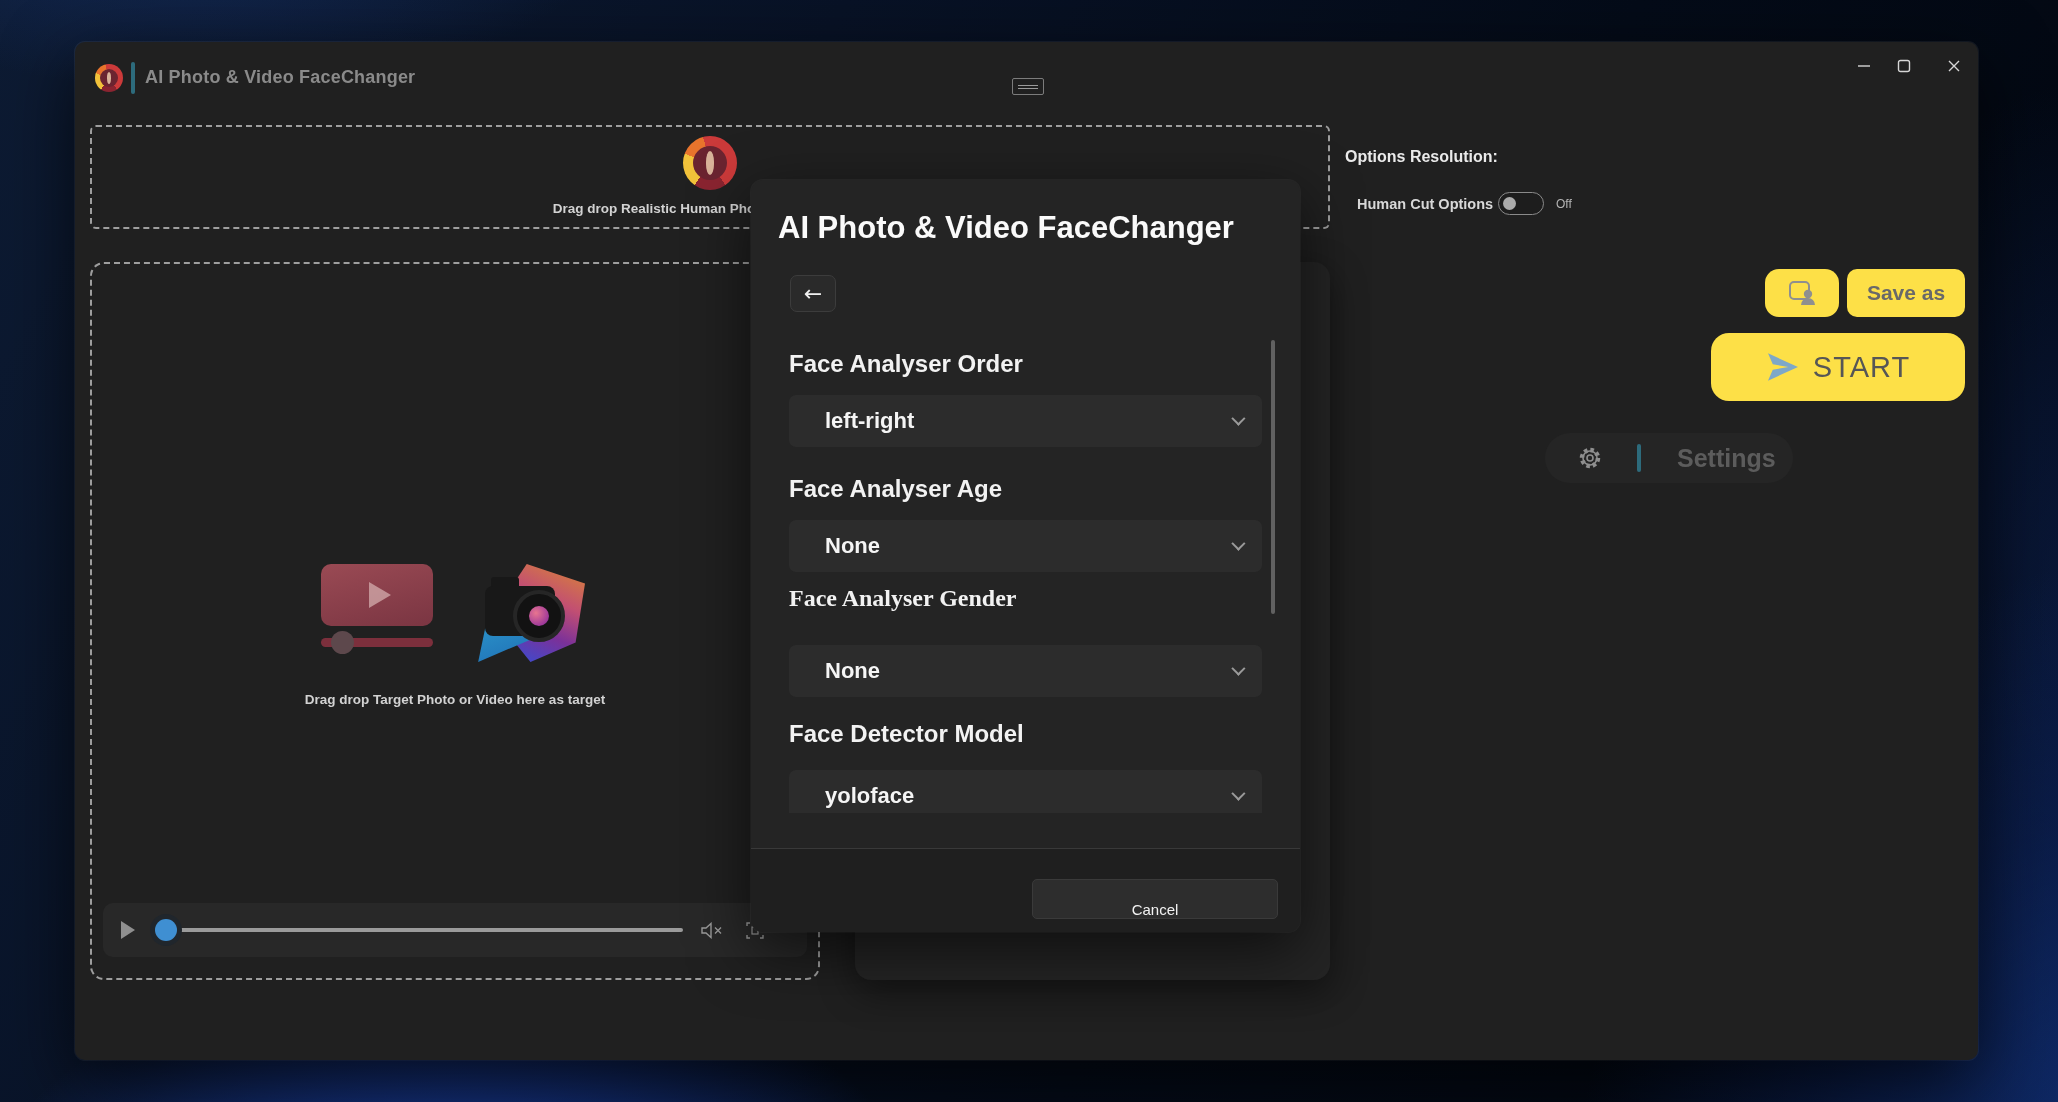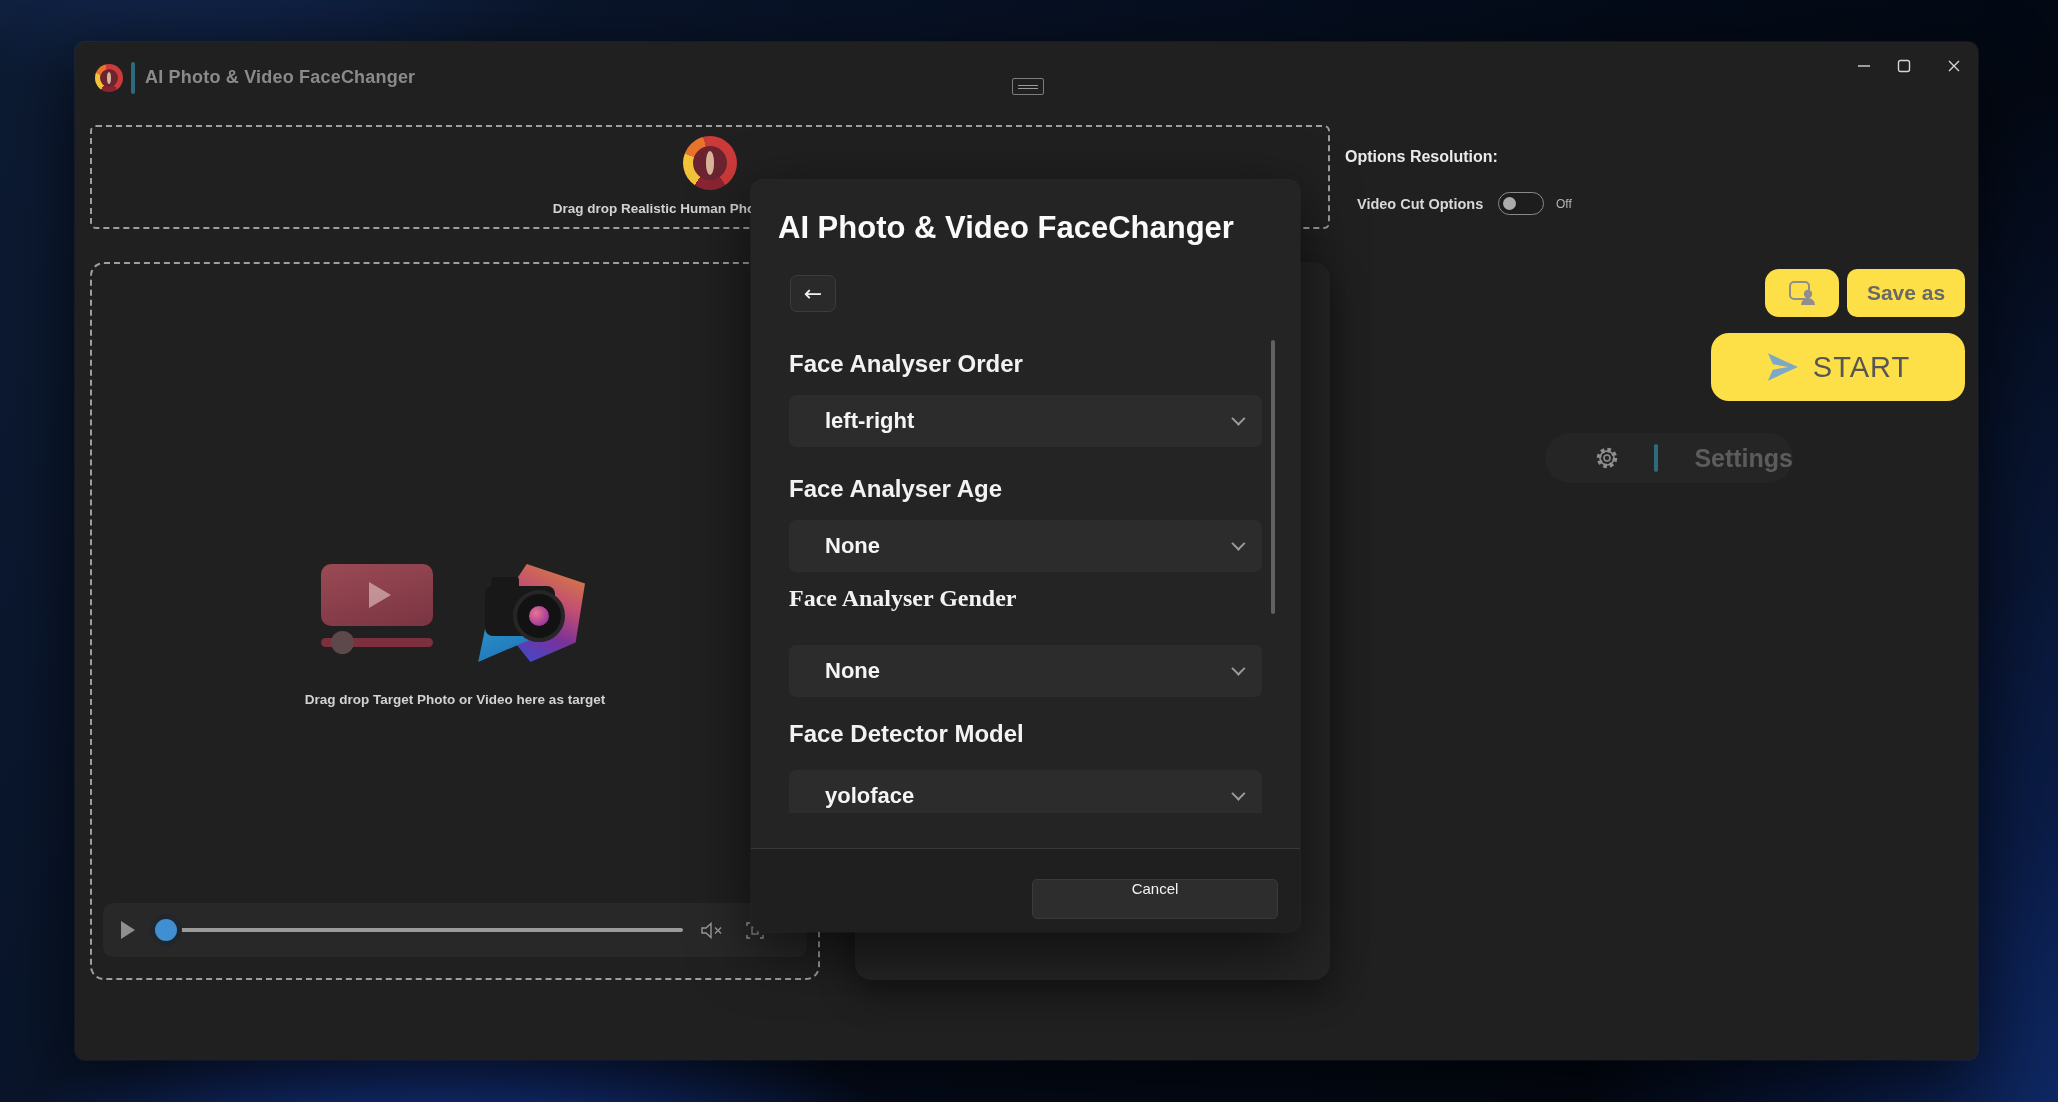--- a/index.html
+++ b/index.html
@@ -89,21 +89,21 @@
   .toggle { position:absolute; left:1423px; top:150px; width:46px; height:23px; border:1px solid #8a8a8a; border-radius:12px; background:#1d1d1d; }
   .toggle-knob { position:absolute; left:4px; top:4px; width:13px; height:13px; border-radius:50%; background:#ababab; }
   .toggle-state { position:absolute; left:1481px; top:155px; font-size:12px; color:#b5b5b5; }
 
   .gbtn { position:absolute; background:#fde047; border-radius:10px; display:flex; align-items:center; justify-content:center; }
   .btn-face { left:1690px; top:227px; width:74px; height:48px; border-radius:14px; }
   .btn-saveas { left:1772px; top:227px; width:118px; height:48px; }
   .btn-saveas span { color:#696969; font-size:21px; font-weight:800; }
   .btn-start { left:1636px; top:291px; width:254px; height:68px; border-radius:18px; gap:13px; }
   .btn-start span { color:#565656; font-size:29px; font-weight:500; letter-spacing:1px; }
-  .btn-settings { left:1470px; top:391px; width:248px; height:50px; border-radius:25px; background:#252525; justify-content:flex-end;gap:20px; }
+  .btn-settings { left:1470px; top:391px; width:248px; height:50px; border-radius:25px; background:#252525; justify-content:flex-start;gap:20px; }
   .settings-gear { margin-left:32px; }
   .settings-div { width:4px; height:28px; background:#2d6b7c; border-radius:2px; margin-left:14px; }
   .btn-settings span { color:#5c5c5c; font-size:25px; font-weight:800; margin-left:16px; }
 
   
   .modal { position:absolute; left:676px; top:138px; width:549px; height:752px; background:#242424; border-radius:12px;
     box-shadow:0 18px 60px rgba(0,0,0,0.6), 0 0 0 1px rgba(255,255,255,0.05); }
   .modal-title { position:absolute; left:27px; top:30px; width:505px; font-size:31px; font-weight:800; color:#fafafa;
     white-space:nowrap; overflow:hidden; }
   .back-btn { position:absolute; left:39px; top:95px; width:46px; height:37px; background:#2a2a2a; border:1px solid #3c3c3c; border-radius:7px;
@@ -116,21 +116,21 @@
   .chev { position:absolute; right:20px; top:20px; width:10px; height:10px; border-right:2px solid #9a9a9a; border-bottom:2px solid #9a9a9a;
     transform:rotate(45deg) translateY(-2px); }
   .lbl-0 { top:15px; }  .dd-0 { top:60px; }
   .lbl-1 { top:140px; } .dd-1 { top:185px; }
   .lbl-2 { top:250px;font-family:Liberation Serif, serif; } .dd-2 { top:310px; }
   .lbl-3 { top:385px; } .dd-3 { top:435px; }
   .modal-scrollbar { position:absolute; left:520px; top:160px; width:4px; height:274px; background:#616161; border-radius:2px; }
   .modal-footer { position:absolute; left:0; top:668px; width:549px; height:84px; background:#1f1f1f;
     border-top:1px solid #393939; border-radius:0 0 12px 12px; }
   .cancel-btn { position:absolute; left:281px; top:30px; width:246px; height:40px; background:#2d2d2d; border:1px solid #3a3a3a;
-    border-radius:5px; display:flex; align-items:flex-start; justify-content:center; color:#f2f2f2; font-size:15px; }
+    border-radius:5px; display:flex; align-items:flex-end; justify-content:center; color:#f2f2f2; font-size:15px; }
 
   svg { display:block; }
 </style>
 </head>
 <body>
 
 <div class="screen">
   <div class="window">
 
     <div class="tb-logo logo-swirl"></div>
@@ -197,21 +197,21 @@
         <svg width="20" height="17" viewBox="0 0 20 17">
             <path d="M5 1 L2 1 L2 4 M15 1 L18 1 L18 4 M5 16 L2 16 L2 13 M15 16 L18 16 L18 13" fill="none" stroke="#9a9a9a" stroke-width="1.4"></path>
             <rect x="7" y="5" width="6" height="7" fill="none" stroke="#9a9a9a" stroke-width="1.2"></rect>
           </svg>
       </div>
     </div>
 
     <div class="result-panel"></div>
 
     <div class="lbl-strong res-label">Options Resolution:</div>
-    <div class="lbl-strong cut-label">Video Cut Options</div>
+    <div class="lbl-strong cut-label">Human Cut Options</div>
     <div class="toggle">
         <div class="toggle-knob"></div>
       </div>
     <div class="toggle-state">Off</div>
 
     <div class="gbtn btn-face">
       <svg width="30" height="28" viewBox="0 0 30 28">
         <rect x="3" y="3" width="19" height="17" rx="4" fill="none" stroke="#8f8f8f" stroke-width="2"></rect>
         <circle cx="21" cy="15" r="4.2" fill="#8f8f8f"></circle>
         <path d="M14 26 a7 7 0 0 1 14 0 Z" fill="#8f8f8f"></path>

